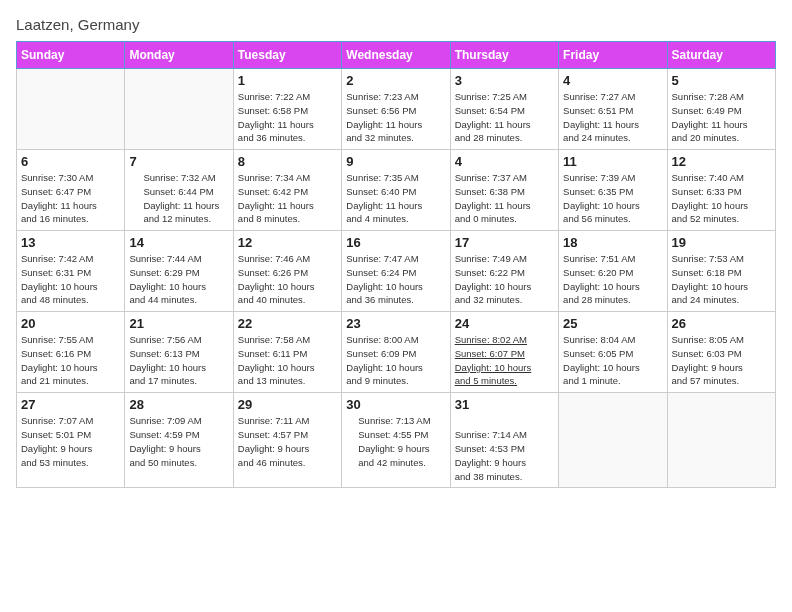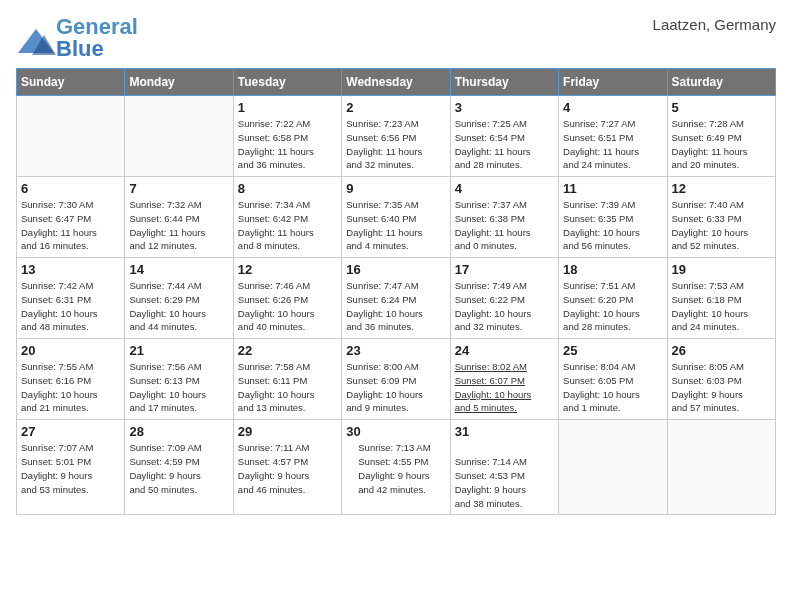--- a/index.html
+++ b/index.html
@@ -51,21 +51,21 @@
     .location {
       font-size: 15px;
       color: #444;
     }
     table {
       width: 100%;
       border-collapse: collapse;
       table-layout: fixed;
     }
     th {
-      background-color: #737373;
+      background-color: #d946ef;
       color: #fff;
       font-size: 12px;
       font-weight: bold;
       padding: 6px 4px;
       text-align: left;
       border: 1px solid #5a9ad4;
     }
     td {
       border: 1px solid #ccc;
       vertical-align: top;
@@ -88,32 +88,20 @@
       font-size: 9.5px;
       color: #333;
       line-height: 1.45;
     }
   </style>
 </head>
 <body>
 
 <div class="container">
   <div class="header">
-    <div class="logo-wrapper">
-      <div class="logo-icon">
-        <svg width="40" height="28" viewBox="0 0 40 28">
-          <polygon points="20,2 38,26 2,26" fill="#3a7abf" opacity="0.85"></polygon>
-          <polygon points="28,8 40,28 16,28" fill="#1a4a8a" opacity="0.6"></polygon>
-        </svg>
-      </div>
-      <div class="logo-text">
-        <span>General</span><br>
-        <span style="color:#3a7abf;">Blue</span>
-      </div>
-    </div>
     <div class="title-area">
       <div class="location">Laatzen, Germany</div>
     </div>
   </div>
 
   <table>
     <thead>
       <tr>
         <th>Sunday</th>
         <th>Monday</th>
@@ -167,21 +155,21 @@
         <tr>
           <td>
             <span class="day-number">6</span>
             <div class="day-info" style="white-space: pre-line;">Sunrise: 7:30 AM
 Sunset: 6:47 PM
 Daylight: 11 hours
 and 16 minutes.</div>
           </td>
           <td>
             <span class="day-number">7</span>
-            <div class="day-info" style="white-space: pre-line;">Sunrise: 7:32 AM
+            <div class="day-info" style="white-space: pre-line; margin-left: 14px;">Sunrise: 7:32 AM
 Sunset: 6:44 PM
 Daylight: 11 hours
 and 12 minutes.</div>
           </td>
           <td>
             <span class="day-number">8</span>
             <div class="day-info" style="white-space: pre-line;">Sunrise: 7:34 AM
 Sunset: 6:42 PM
 Daylight: 11 hours
 and 8 minutes.</div>

